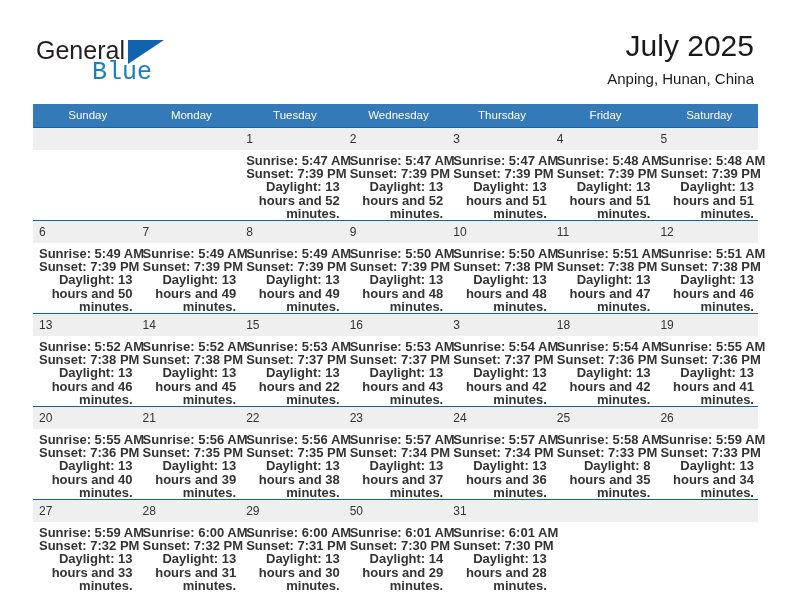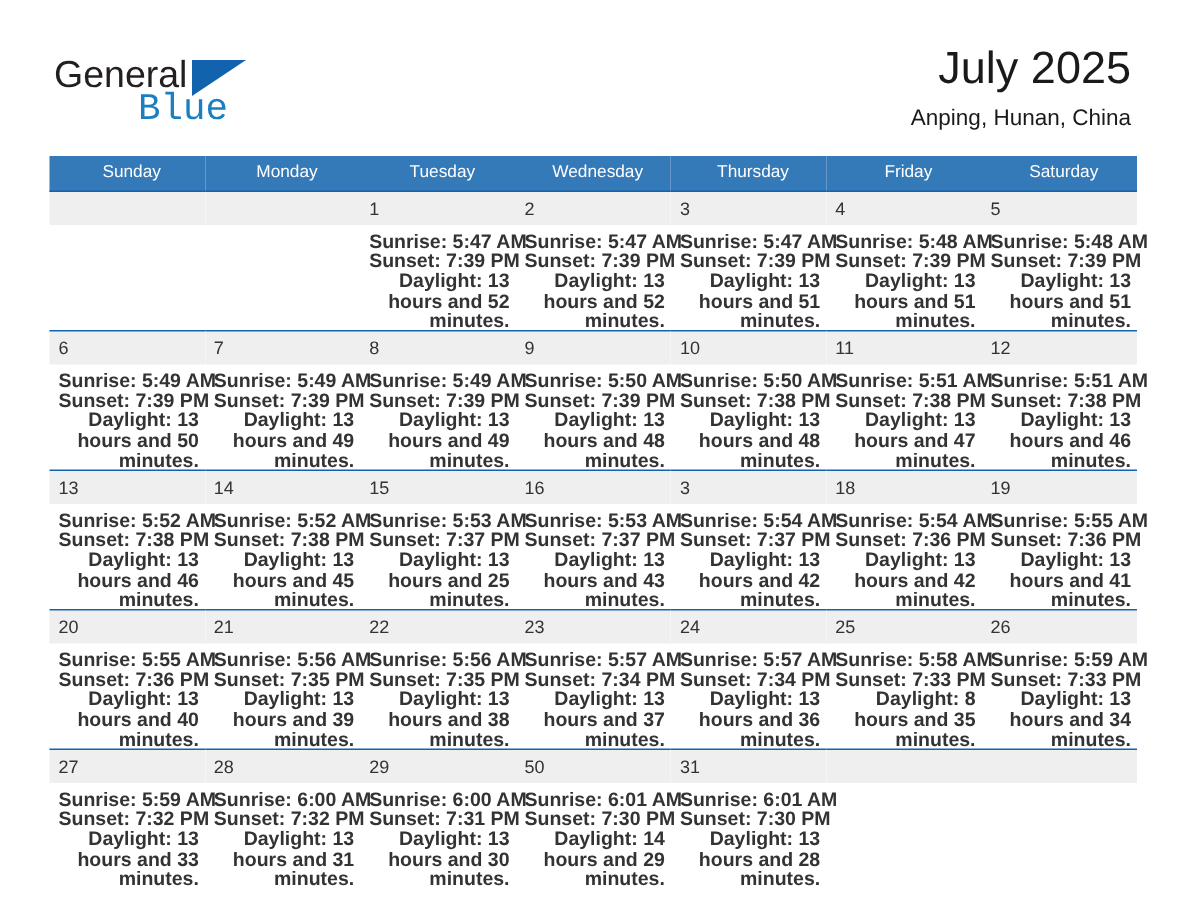--- a/index.html
+++ b/index.html
@@ -306,21 +306,21 @@
               <div>Sunrise: 5:52 AM</div>
               <div>Sunset: 7:38 PM</div>
               <div class="daylight">Daylight: 13 hours and 45 minutes.</div>
             </div>
           </td>
           <td>
             <div class="daynum">15</div>
             <div class="details">
               <div>Sunrise: 5:53 AM</div>
               <div>Sunset: 7:37 PM</div>
-              <div class="daylight">Daylight: 13 hours and 25 minutes.</div>
+              <div class="daylight">Daylight: 13 hours and 22 minutes.</div>
             </div>
           </td>
           <td>
             <div class="daynum">16</div>
             <div class="details">
               <div>Sunrise: 5:53 AM</div>
               <div>Sunset: 7:37 PM</div>
               <div class="daylight">Daylight: 13 hours and 43 minutes.</div>
             </div>
           </td>

